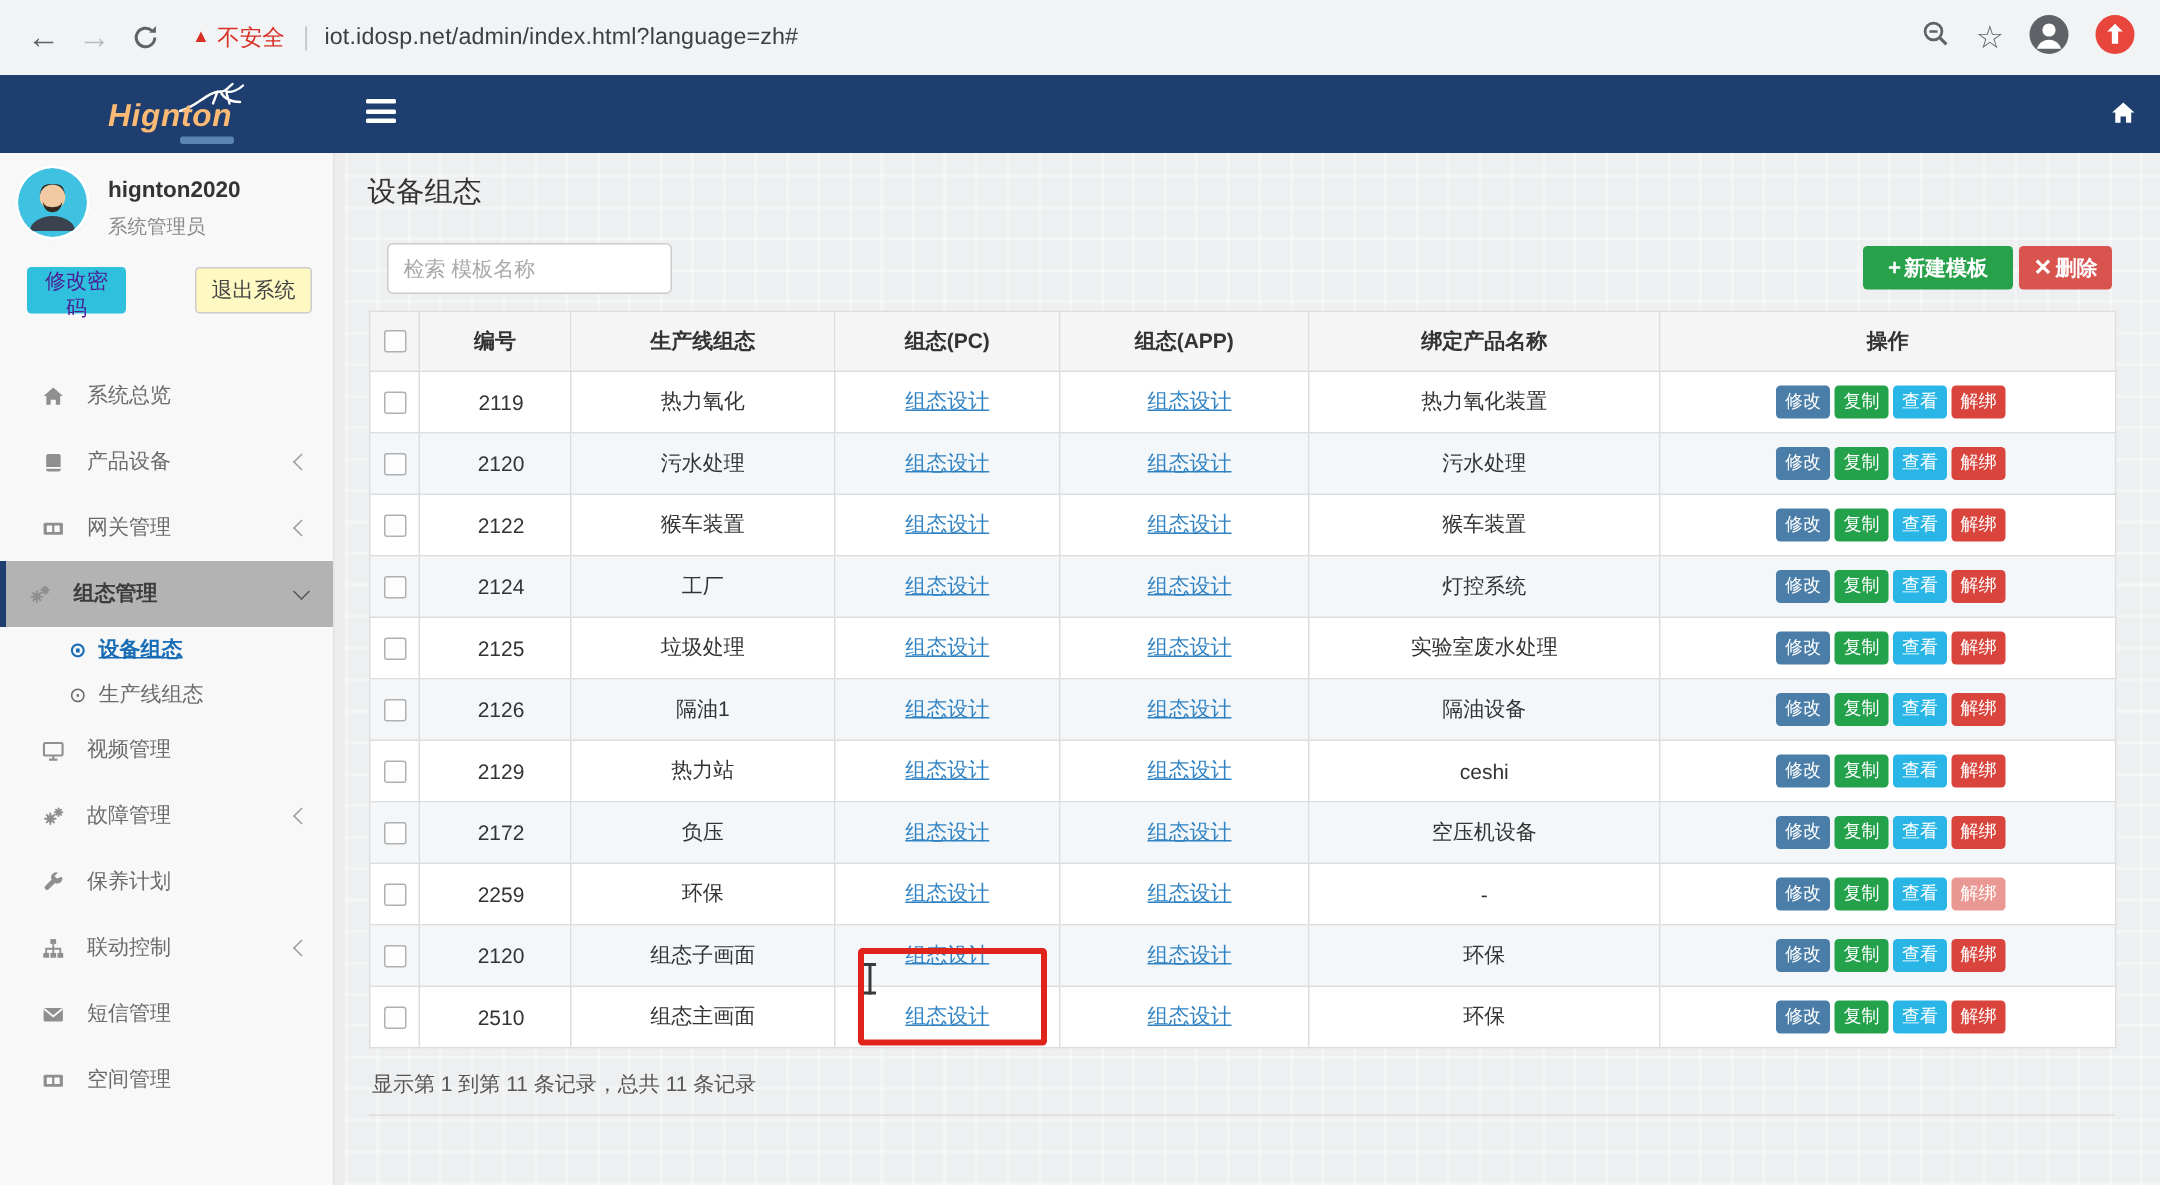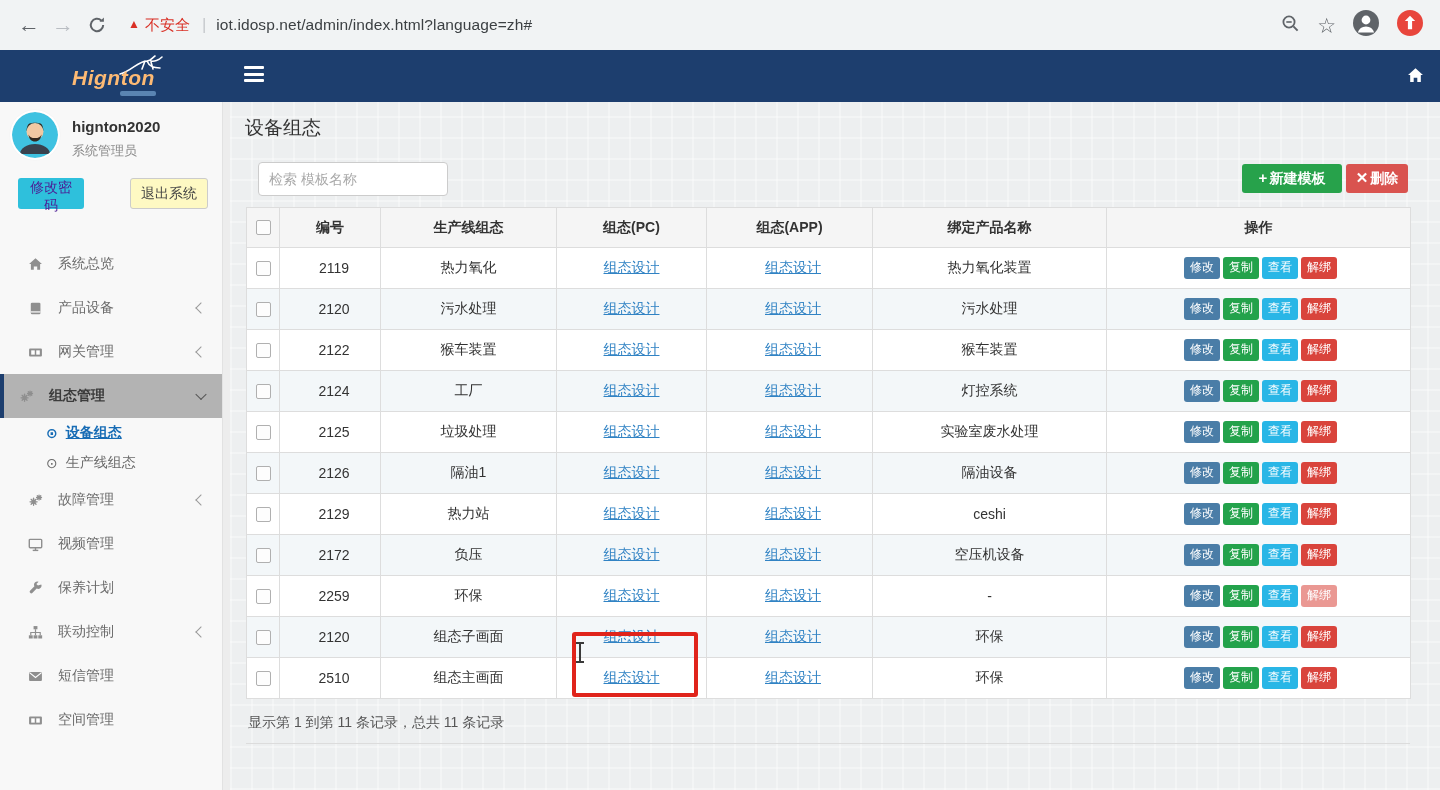--- a/index.html
+++ b/index.html
@@ -221,43 +221,43 @@
         <div class="submenu-item active">
           <span class="sub-icon">⊙</span>
           <span class="sub-label">设备组态</span>
         </div>
         <div class="submenu-item">
           <span class="sub-icon">⊙</span>
           <span class="sub-label">生产线组态</span>
         </div>
         <div class="menu-item">
           <span class="mi-icon"><svg width="15" height="15" viewBox="0 0 14 14">
+              <rect x="1.2" y="2.2" width="11.6" height="7.8" rx="0.8" fill="none" stroke="#8f8f8f" stroke-width="1.3"></rect>
+              <line x1="7" y1="10" x2="7" y2="12.2" stroke="#8f8f8f" stroke-width="1.3"></line>
+              <line x1="4.4" y1="12.5" x2="9.6" y2="12.5" stroke="#8f8f8f" stroke-width="1.3"></line>
+            </svg></span>
+          <span class="mi-label">视频管理</span>
+        </div>
+        <div class="menu-item">
+          <span class="mi-icon"><svg width="15" height="15" viewBox="0 0 14 14">
               <g stroke="#8f8f8f" stroke-width="1.2" stroke-linecap="round">
                 <line x1="5.2" y1="4.9" x2="5.2" y2="11.5"></line>
                 <line x1="1.9" y1="8.2" x2="8.5" y2="8.2"></line>
                 <line x1="2.9" y1="5.9" x2="7.5" y2="10.5"></line>
                 <line x1="2.9" y1="10.5" x2="7.5" y2="5.9"></line>
                 <line x1="10.3" y1="1.9" x2="10.3" y2="6.5"></line>
                 <line x1="8" y1="4.2" x2="12.6" y2="4.2"></line>
                 <line x1="8.7" y1="2.6" x2="11.9" y2="5.8"></line>
                 <line x1="8.7" y1="5.8" x2="11.9" y2="2.6"></line>
               </g>
               <circle cx="5.2" cy="8.2" r="2.1" fill="#8f8f8f"></circle>
               <circle cx="10.3" cy="4.2" r="1.5" fill="#8f8f8f"></circle>
             </svg></span>
           <span class="mi-label">故障管理</span>
           <span class="chev left"></span>
-        </div>
-        <div class="menu-item">
-          <span class="mi-icon"><svg width="15" height="15" viewBox="0 0 14 14">
-              <rect x="1.2" y="2.2" width="11.6" height="7.8" rx="0.8" fill="none" stroke="#8f8f8f" stroke-width="1.3"></rect>
-              <line x1="7" y1="10" x2="7" y2="12.2" stroke="#8f8f8f" stroke-width="1.3"></line>
-              <line x1="4.4" y1="12.5" x2="9.6" y2="12.5" stroke="#8f8f8f" stroke-width="1.3"></line>
-            </svg></span>
-          <span class="mi-label">视频管理</span>
         </div>
         <div class="menu-item">
           <span class="mi-icon"><svg width="15" height="15" viewBox="0 0 14 14">
               <path d="M12.4 3.2a3.1 3.1 0 0 1-4.3 3.9L4 11.2a1.5 1.5 0 0 1-2.1-2.1L6 5a3.1 3.1 0 0 1 3.9-4.3L7.8 2.8l1.5 1.5z" fill="#8f8f8f"></path>
             </svg></span>
           <span class="mi-label">保养计划</span>
         </div>
         <div class="menu-item">
           <span class="mi-icon"><svg width="15" height="15" viewBox="0 0 14 14">
               <path d="M7 4v2.6M2.6 9.6V7h8.8v2.6M7 7v2.6" stroke="#8f8f8f" stroke-width="1.1" fill="none"></path>

